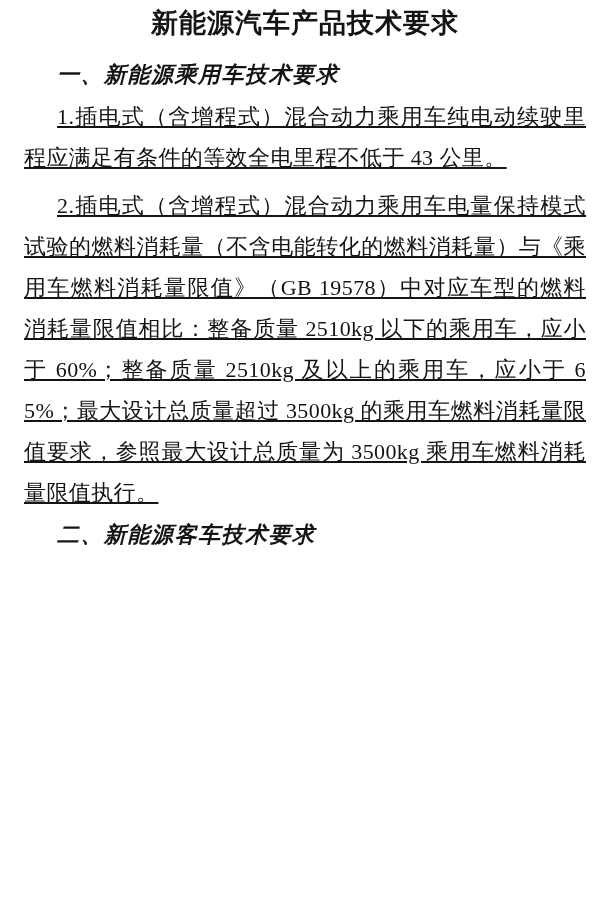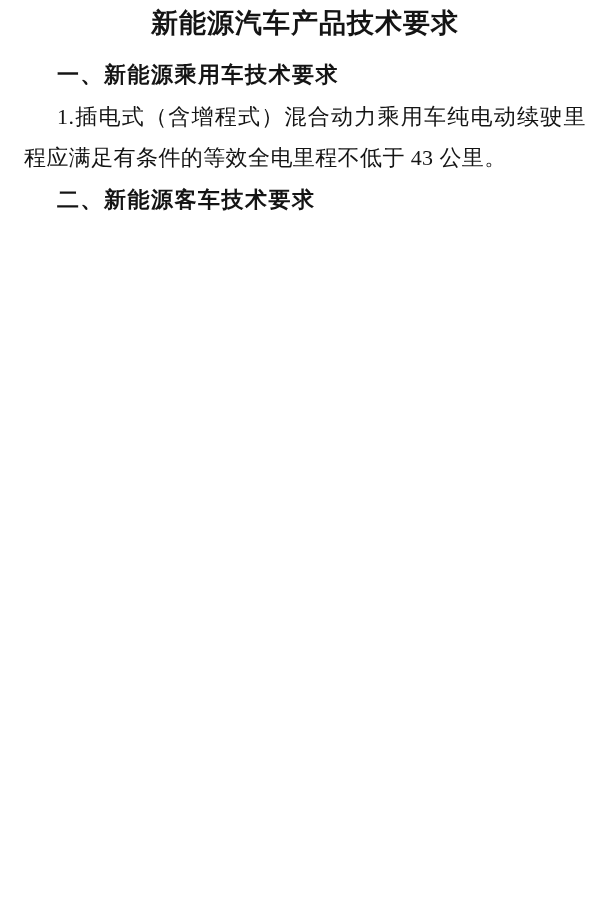--- a/index.html
+++ b/index.html
@@ -30,45 +30,48 @@
     letter-spacing: 1px;
   }
   .section-heading {
     margin: 20px 0 6px 0;
     padding-left: 33px;
     font-family: "Liberation Sans", "DejaVu Sans", sans-serif;
     font-weight: 700;
     font-size: 22px;
     line-height: 30px;
     letter-spacing: 1.5px;
+    font-style: italic;
   }
   .section-heading.second {
     margin-top: 1px;
   }
   .body-para {
     margin: 0 0 7px 0;
     font-family: "Liberation Serif", "DejaVu Serif", serif;
     font-size: 22px;
     line-height: 41px;
     letter-spacing: 0.4px;
     text-align: justify;
     text-justify: inter-character;
     text-align-last: left;
     word-break: break-all;
     text-indent: 33px;
+    text-decoration: underline;
   }
 </style>
 </head>
 <body>
 
 <div class="page">
 
   <h1 class="doc-title">新能源汽车产品技术要求</h1>
 
   <h2 class="section-heading">一、新能源乘用车技术要求</h2>
 
   <p class="body-para">1.插电式（含增程式）混合动力乘用车纯电动续驶里程应满足有条件的等效全电里程不低于 43 公里。</p>
 
+  <p class="body-para">2.插电式（含增程式）混合动力乘用车电量保持模式试验的燃料消耗量（不含电能转化的燃料消耗量）与《乘用车燃料消耗量限值》（GB 19578）中对应车型的燃料消耗量限值相比：整备质量 2510kg 以下的乘用车，应小于 60%；整备质量 2510kg 及以上的乘用车，应小于 65%；最大设计总质量超过 3500kg 的乘用车燃料消耗量限值要求，参照最大设计总质量为 3500kg 乘用车燃料消耗量限值执行。</p>
 
 
   <h2 class="section-heading second">二、新能源客车技术要求</h2>
 
 </div>
 
 </body></html>

